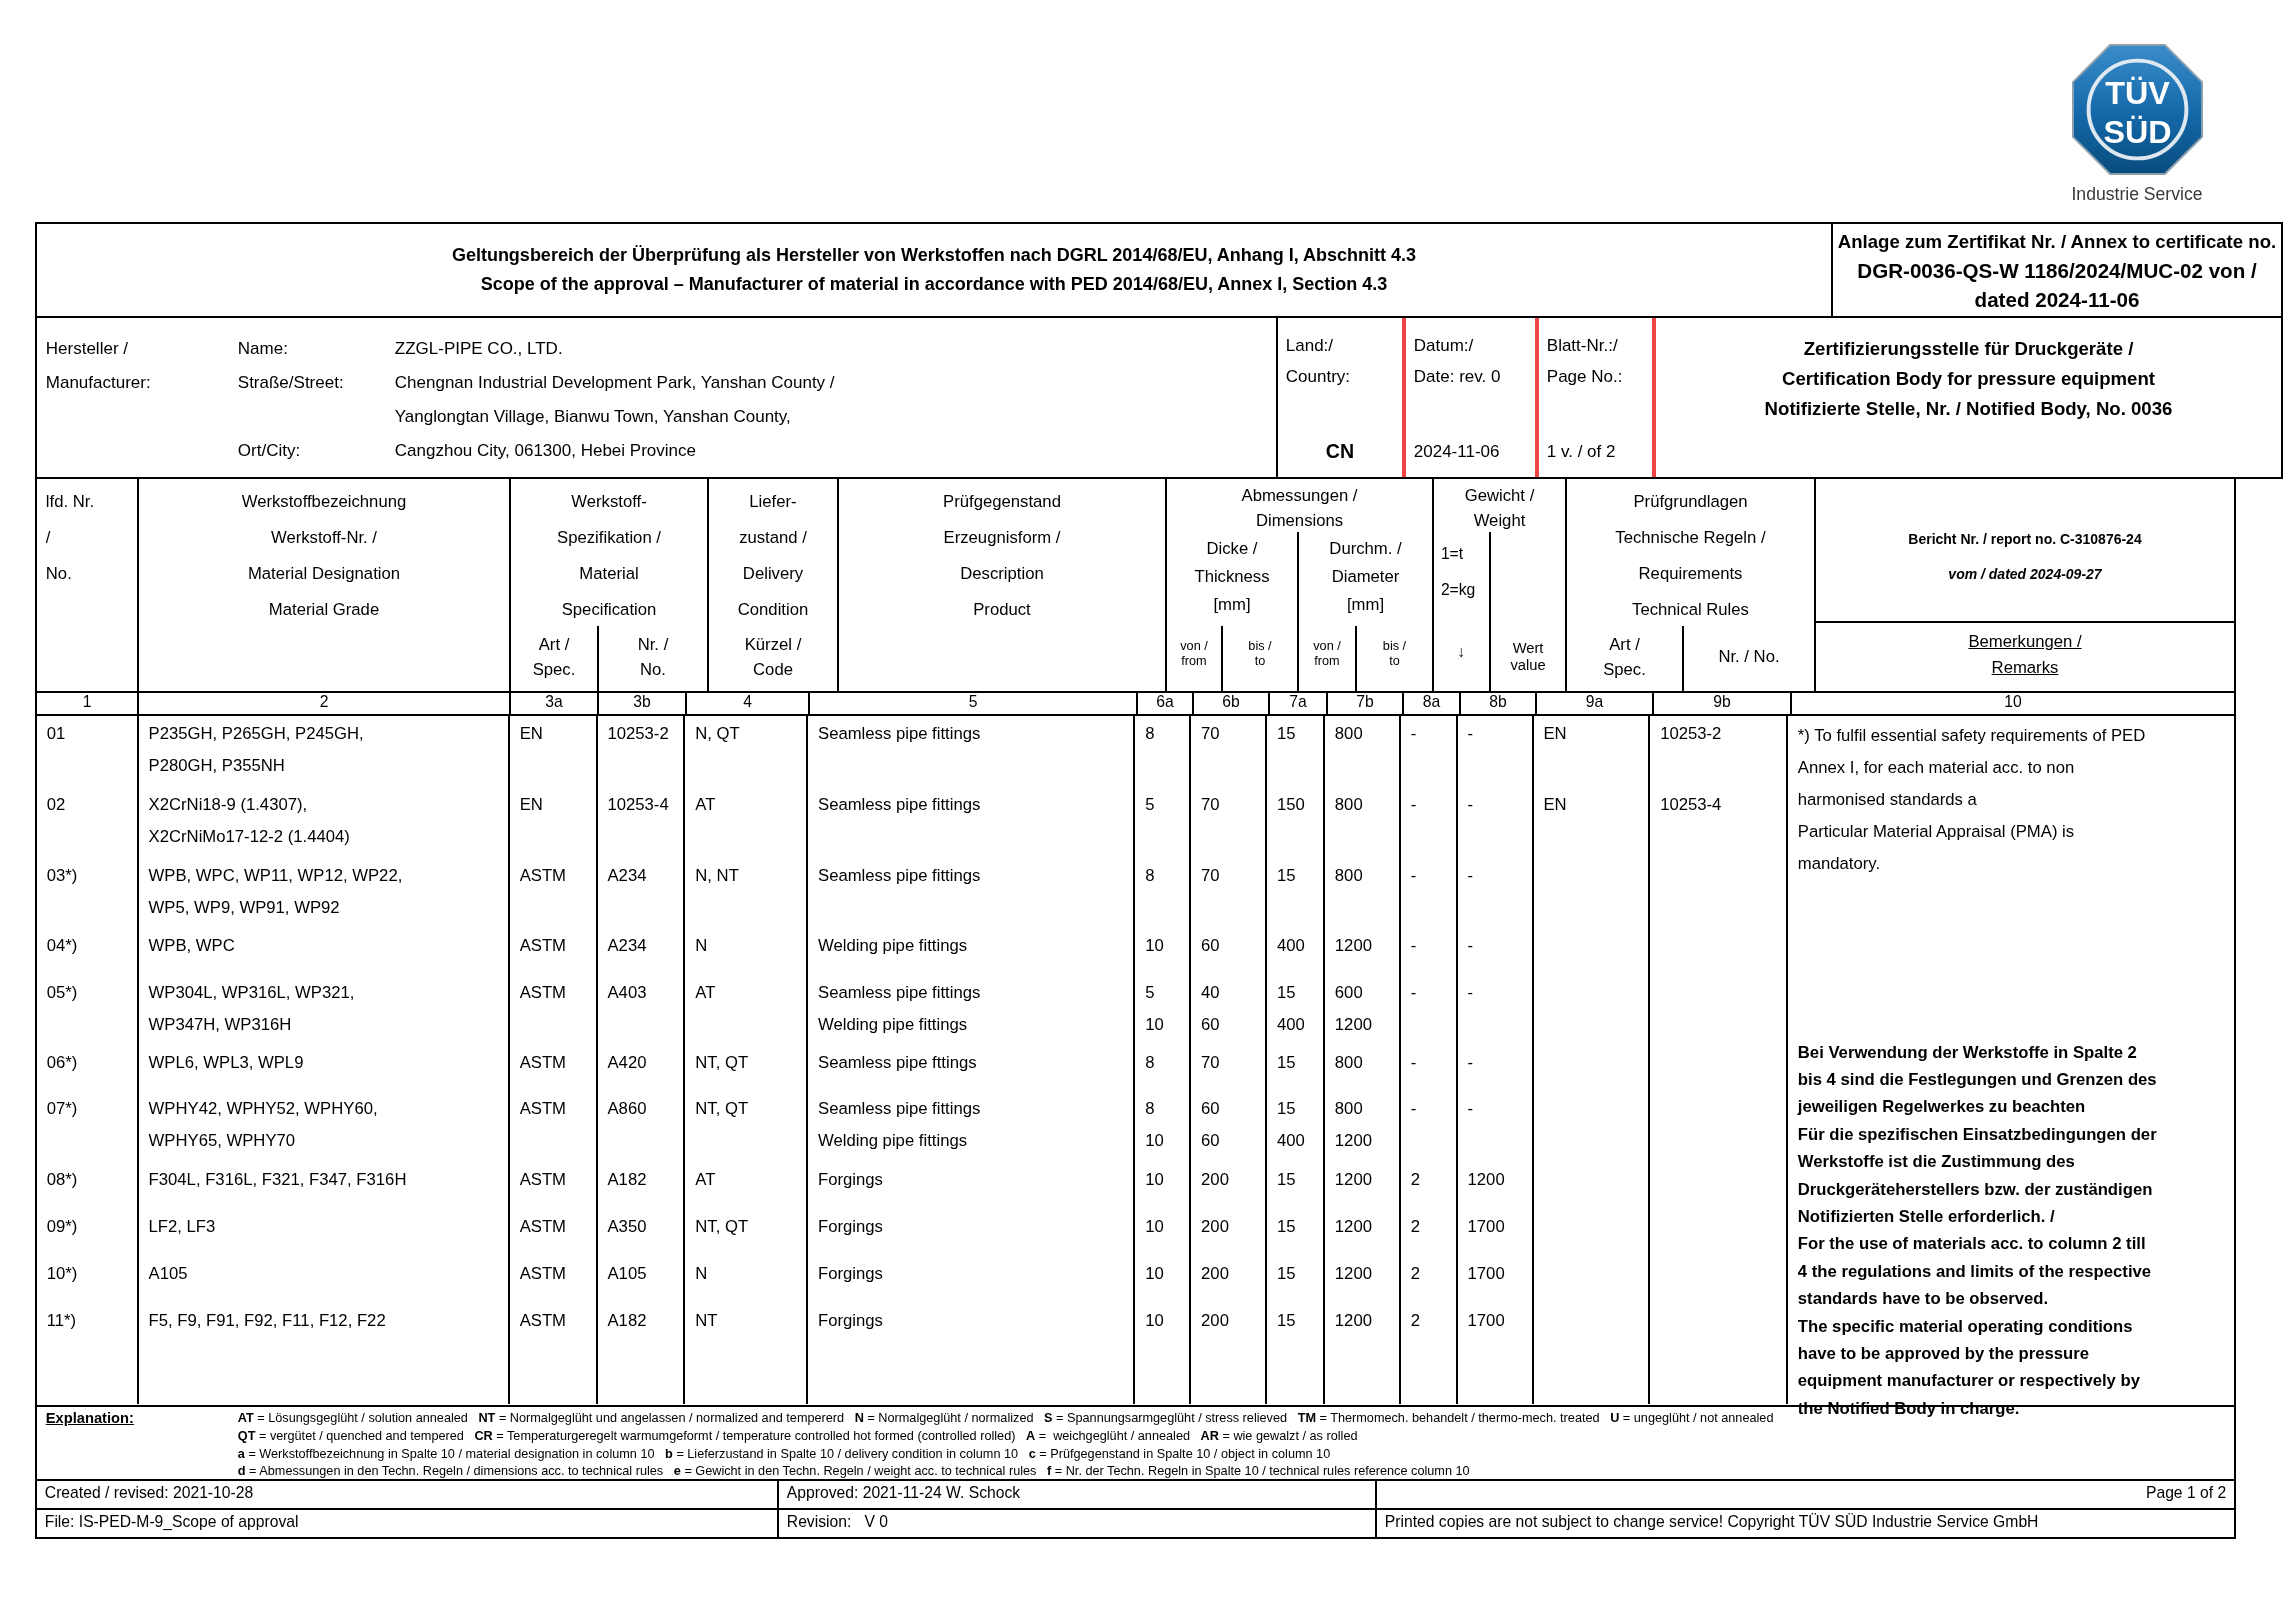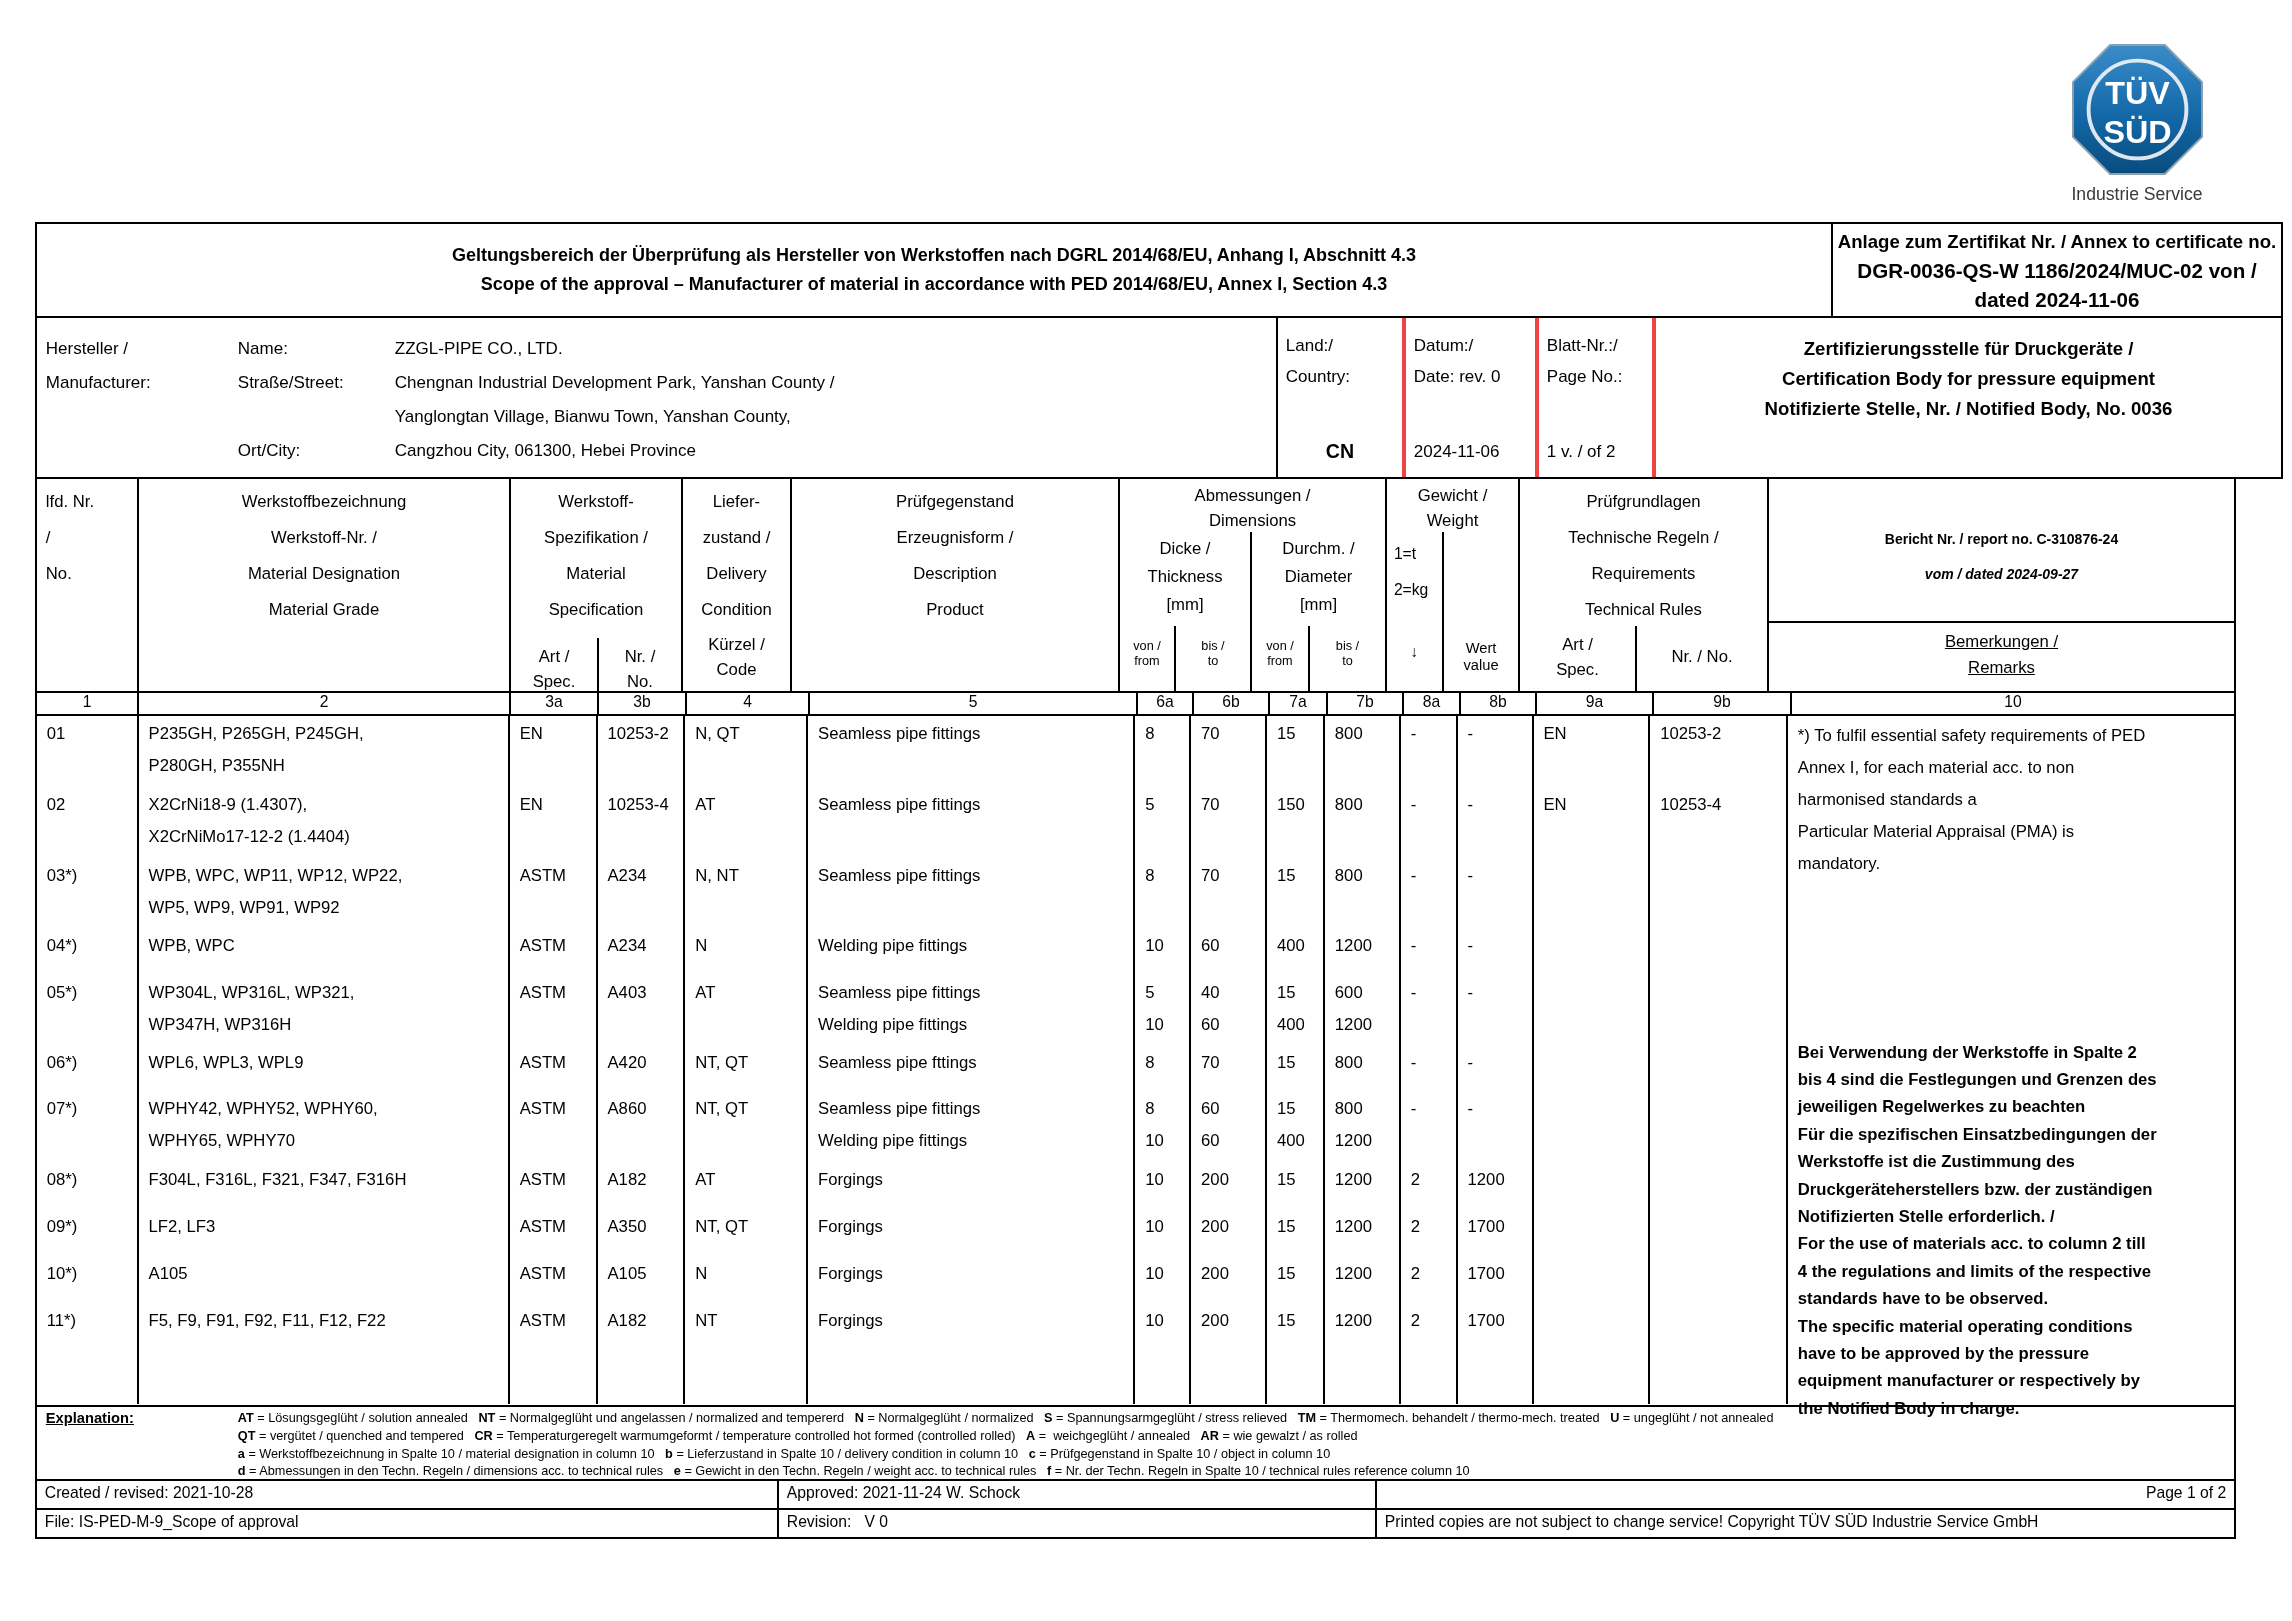--- a/index.html
+++ b/index.html
@@ -38,22 +38,22 @@
 
   
   .main-block { width:2201px; border:2.9px solid #000; border-top:none; }
 
   .thead-groups { display:flex; height:212px; font-size:16.7px; text-align:center; }
   .hg { border-right:2px solid #000; }
   .hg-lines { line-height:36px; padding-top:4.9px; }
   .h150 { height:147px; }
   .hg1 { width:102px; text-align:left; padding-left:8.8px; }
   .hg2 { width:372px; }
-  .hg3 { width:172px; display:flex; flex-direction:column;gap:12px; }
-  .hg4 { width:109px; display:flex; flex-direction:column; }
+  .hg3 { width:198px; display:flex; flex-direction:column; }
+  .hg4 { width:130px; display:flex; flex-direction:column; }
   .hg5 { width:328px; }
   .hg6 { width:267px; display:flex; flex-direction:column; }
   .hg7 { width:133px; display:flex; flex-direction:column; }
   .hg8 { width:249px; display:flex; flex-direction:column; }
   .hg9 { flex:1; display:flex; flex-direction:column; }
   .hg-sub { height:65px; display:flex; }
   .sub-cell { line-height:25.5px; padding-top:5.9px; font-size:16.7px; }
   .rules-b { padding-top:17.6px; }
   .g6r1 { height:53px; line-height:25.5px; padding-top:3.9px; }
   .g6r2 { height:94px; display:flex; }

